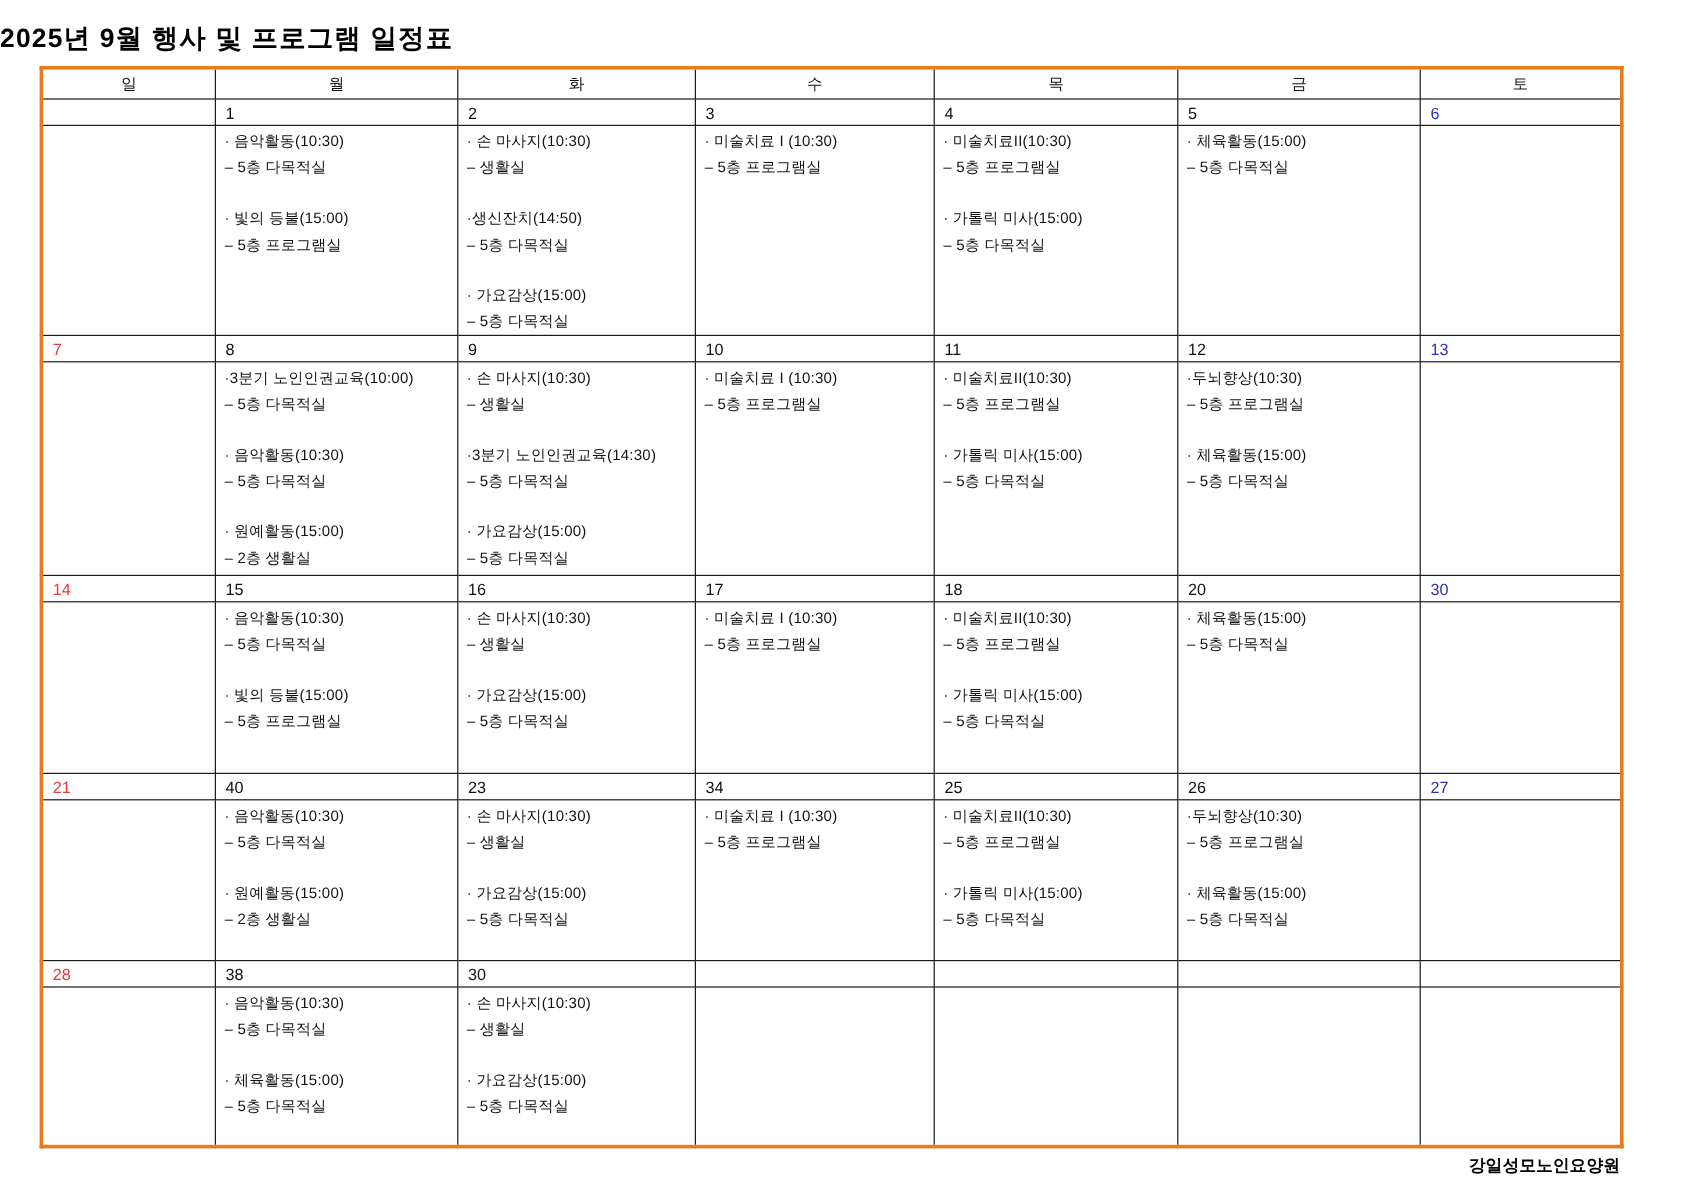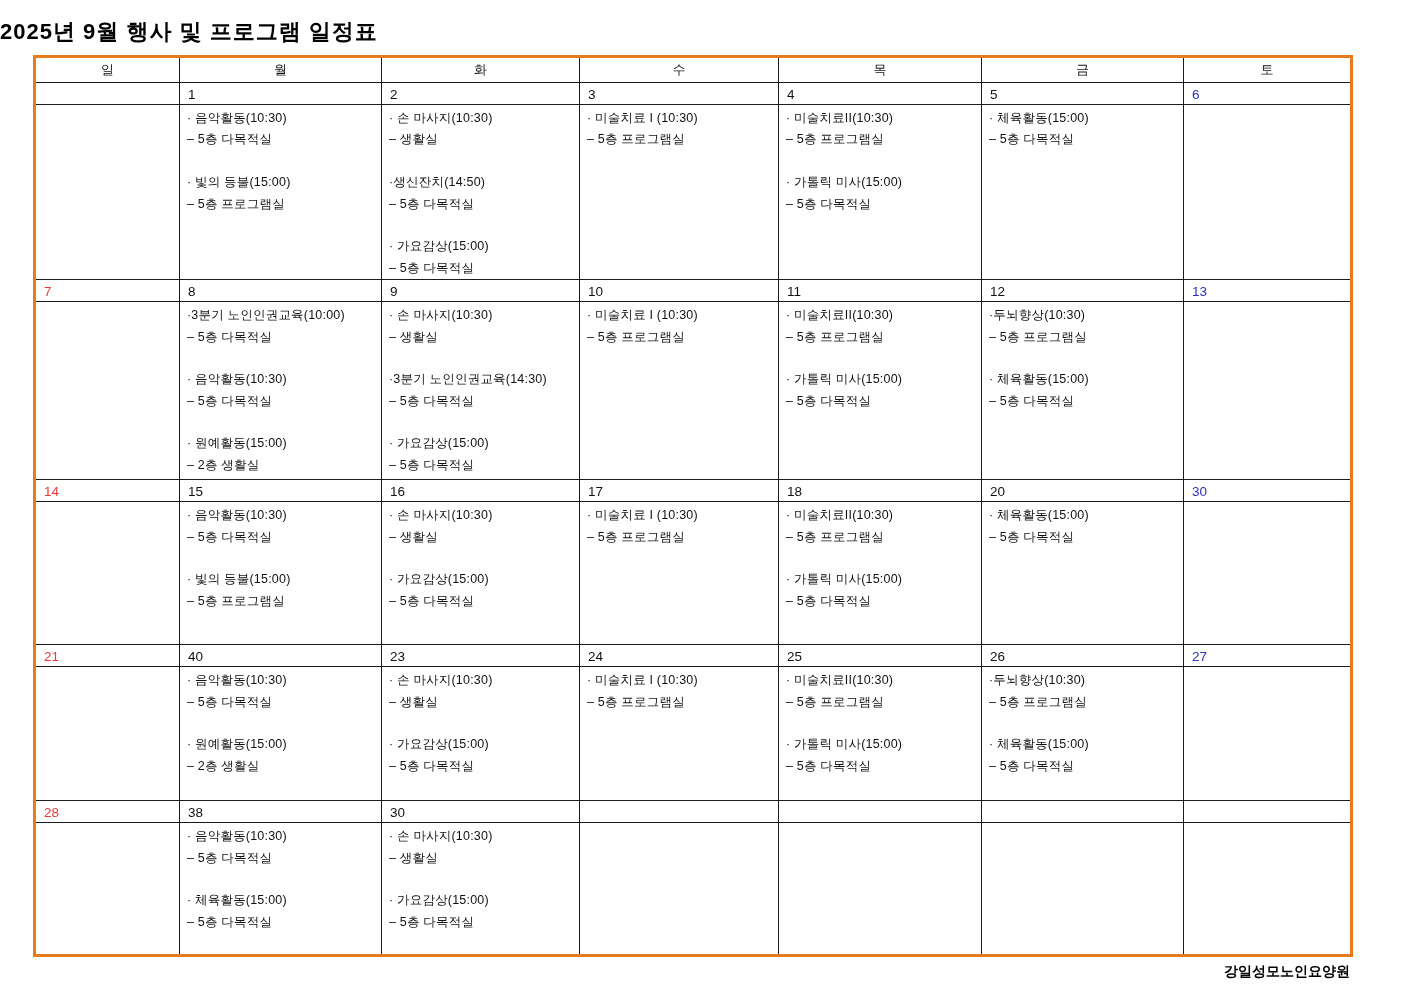--- a/index.html
+++ b/index.html
@@ -221,21 +221,21 @@
           <td class="content-cell">
             <div class="line">· 체육활동(15:00)</div>
             <div class="line">– 5층 다목적실</div>
           </td>
           <td class="content-cell"></td>
         </tr>
         <tr class="date-row">
           <td class="date-cell sun">21</td>
           <td class="date-cell">40</td>
           <td class="date-cell">23</td>
-          <td class="date-cell">24</td>
+          <td class="date-cell">34</td>
           <td class="date-cell">25</td>
           <td class="date-cell">26</td>
           <td class="date-cell sat">27</td>
         </tr>
         <tr class="content-row" style="height: 134px;">
           <td class="content-cell"></td>
           <td class="content-cell">
             <div class="line">· 음악활동(10:30)</div>
             <div class="line">– 5층 다목적실</div>
             <div class="line blank"></div>

